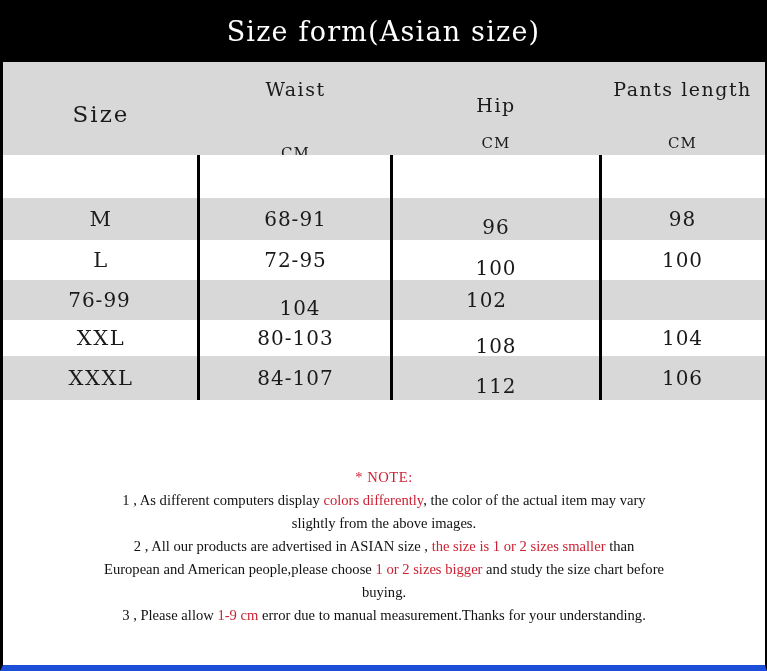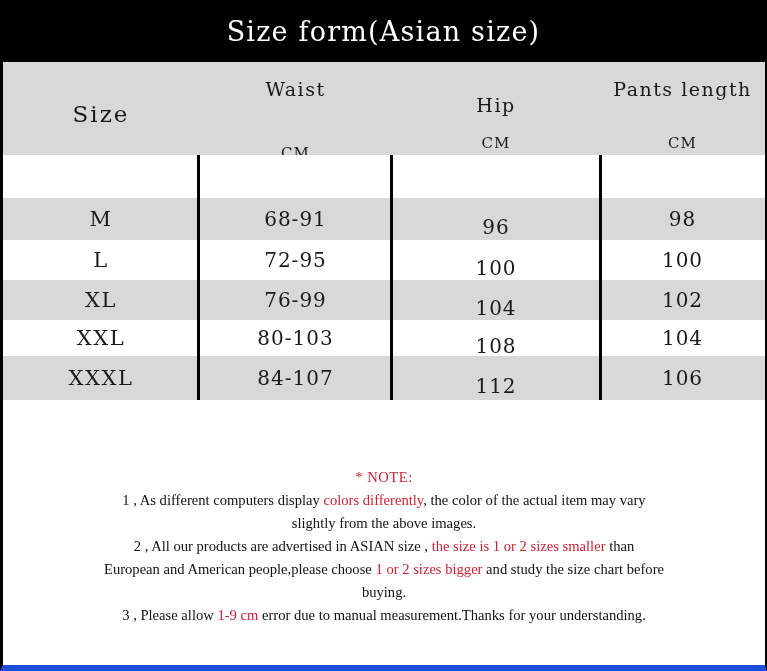--- a/index.html
+++ b/index.html
@@ -170,21 +170,20 @@
     </div>
 
     <div class="row white data-row" style="top:178px;height:40px;">
       <div class="cell c-size">L</div>
       <div class="cell c-w">72-95</div>
       <div class="cell c-h">100</div>
       <div class="cell c-p">100</div>
     </div>
 
     <div class="row gray data-row" style="top:218px;height:40px;">
-      <div class="cell c-size">XL</div>
       <div class="cell c-w">76-99</div>
       <div class="cell c-h">104</div>
       <div class="cell c-p">102</div>
     </div>
 
     <div class="row white data-row" style="top:258px;height:36px;text-align:center;">
       <div class="cell c-size">XXL</div>
       <div class="cell c-w">80-103</div>
       <div class="cell c-h">108</div>
       <div class="cell c-p">104</div>

